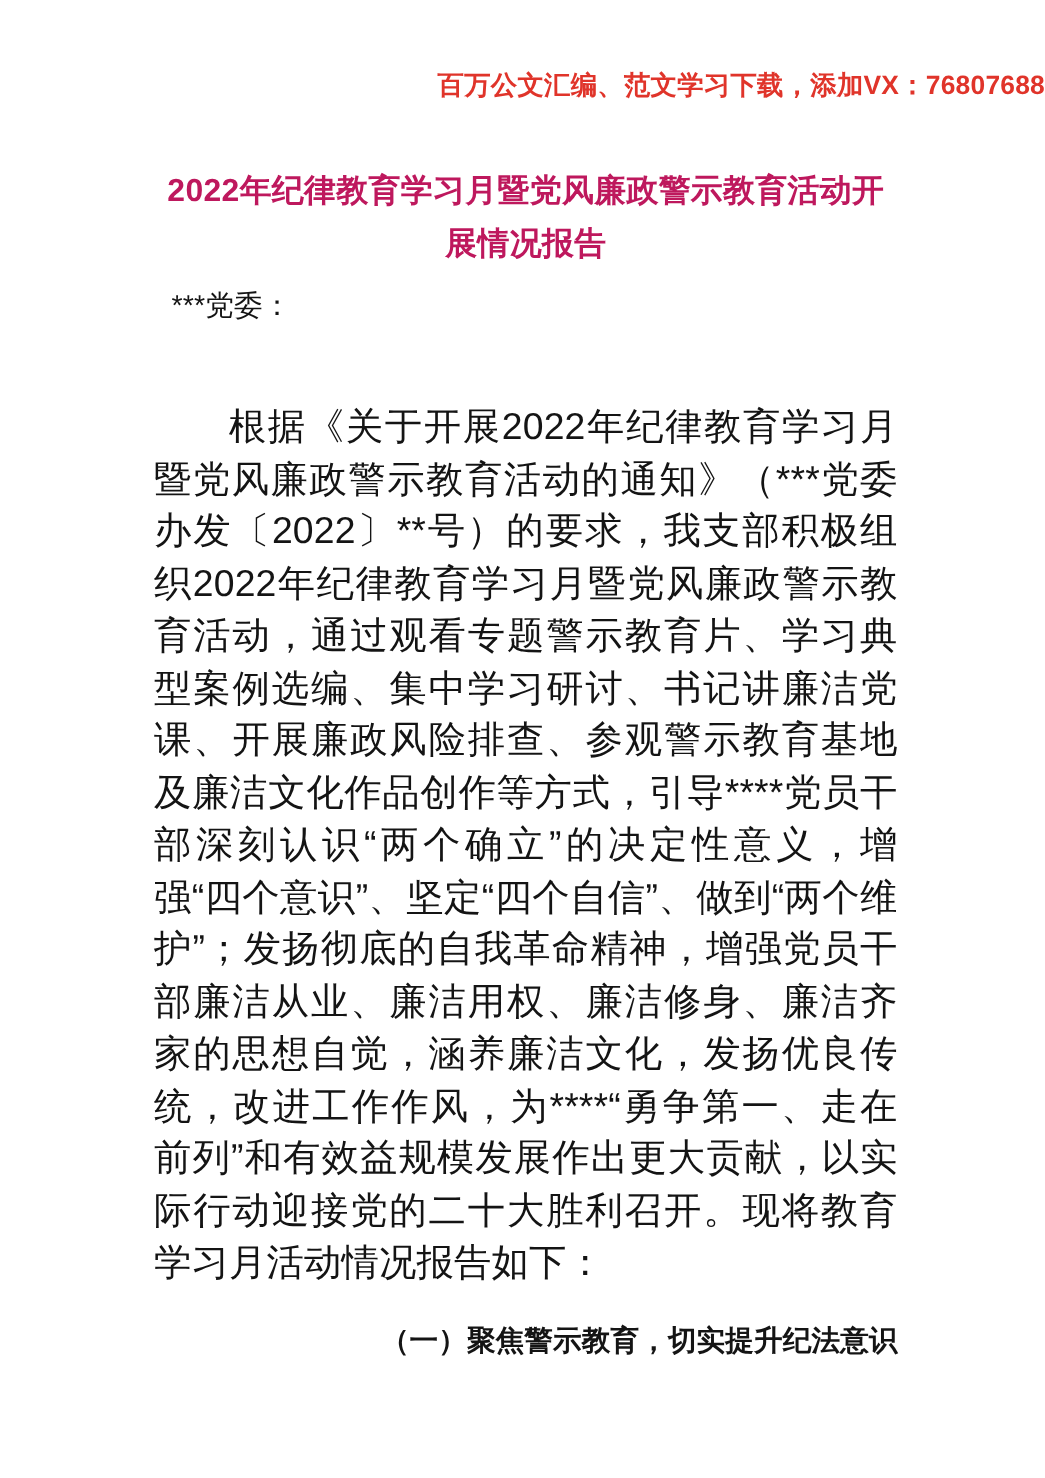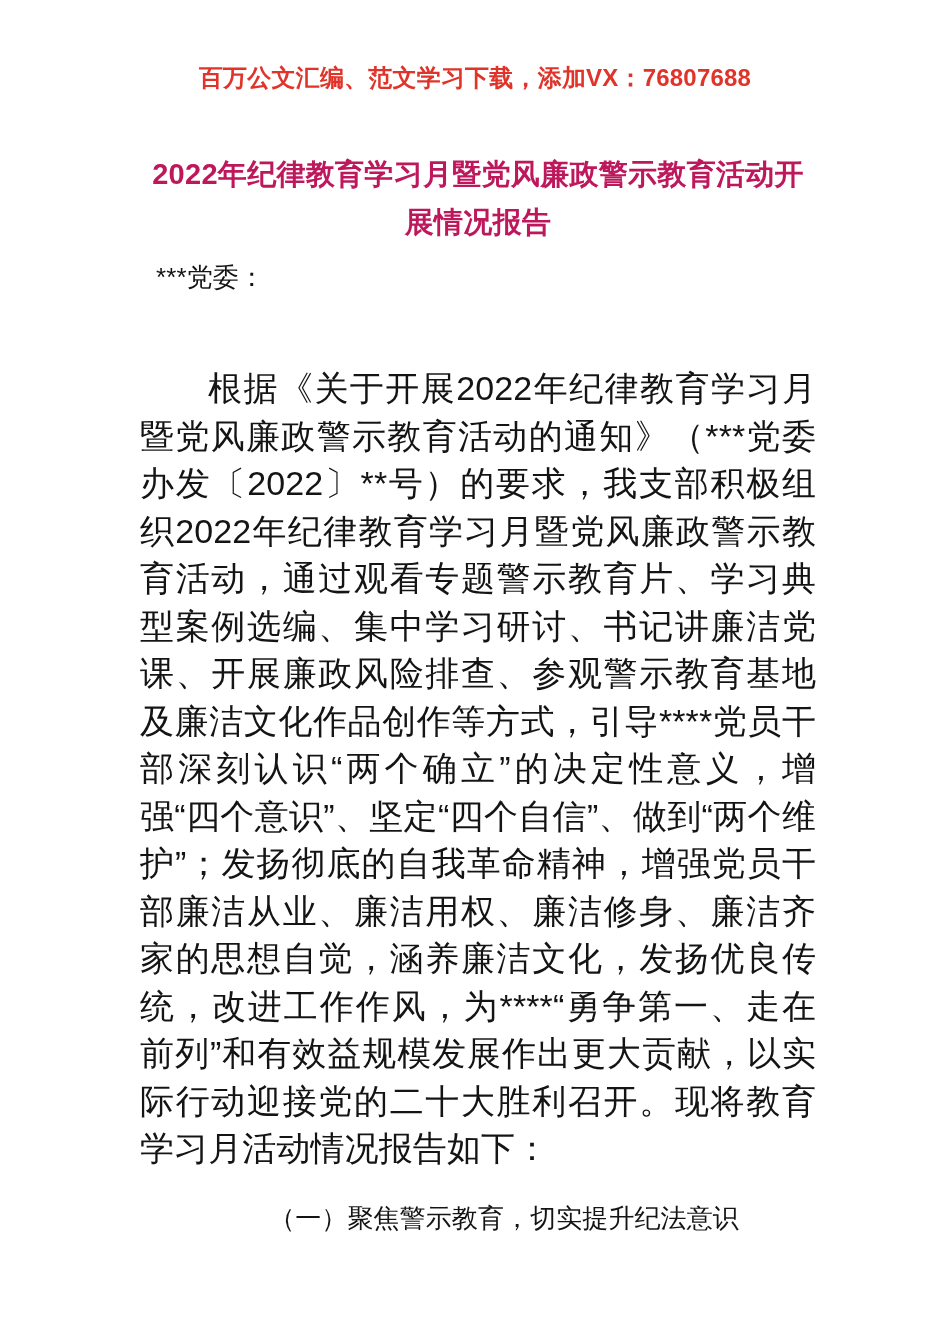--- a/index.html
+++ b/index.html
@@ -23,21 +23,21 @@
     background: #ffffff;
     overflow: hidden;
   }
 
   
   .promo-header {
     position: absolute;
     top: 62px;
     left: 0;
     width: 950px;
-    text-align: center;
+    text-align: right;
     font-size: 24px;
     line-height: 32px;
     font-weight: 600;
     letter-spacing: 0.2px;
     color: #e0342a;
     white-space: nowrap;
   }
 
   
   .doc-title {
@@ -77,23 +77,23 @@
     text-justify: inter-character;
     text-indent: 2em;
     letter-spacing: 0.1px;
     word-break: break-all;
   }
 
   .section-heading {
     font-size: 26px;
     line-height: 47.5px;
     margin: 0;
-    font-weight: normal;
+    font-weight: bold;
     text-indent: 2em;
-    text-align: center;
+    text-align: right;
     letter-spacing: 0.1px;
   }
 
   .spacer-line {
     height: 47.5px;
   }
   .spacer-half {
     height: 22px;
   }
 </style>

